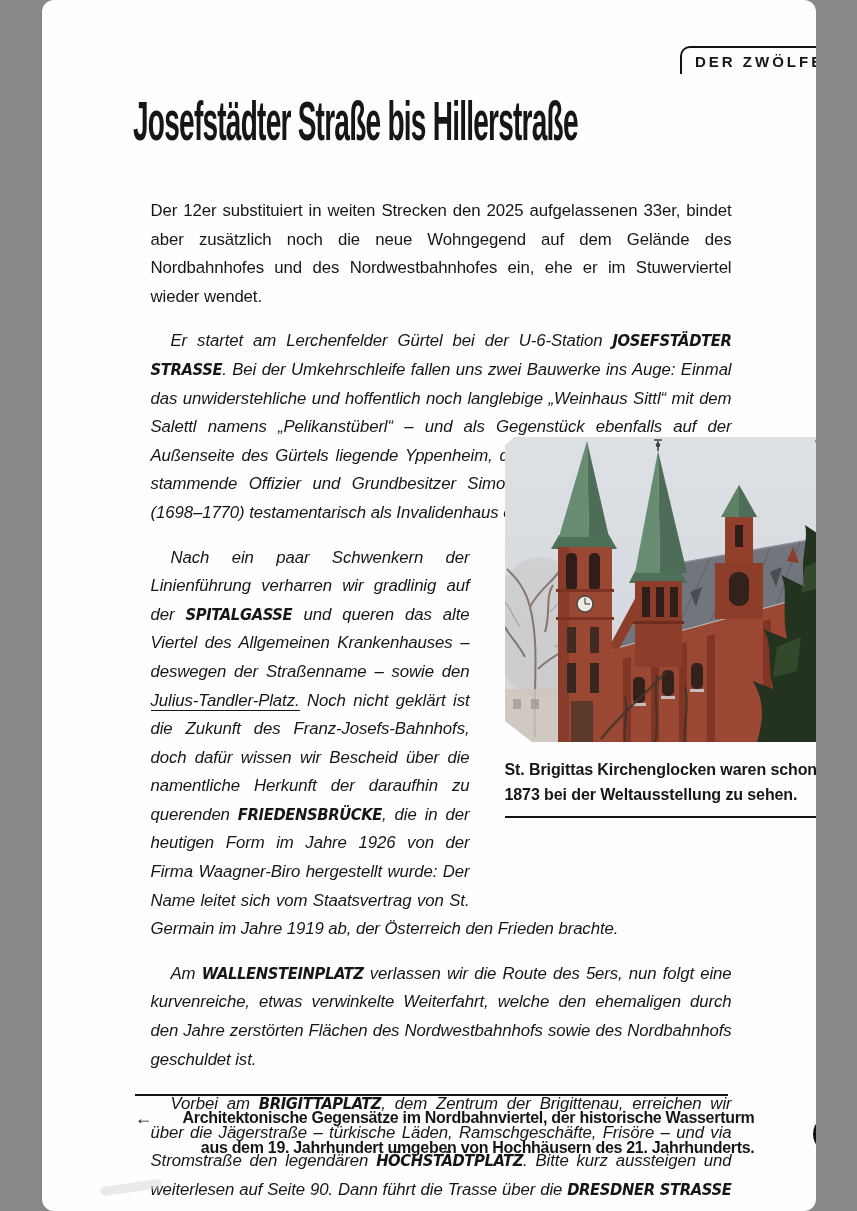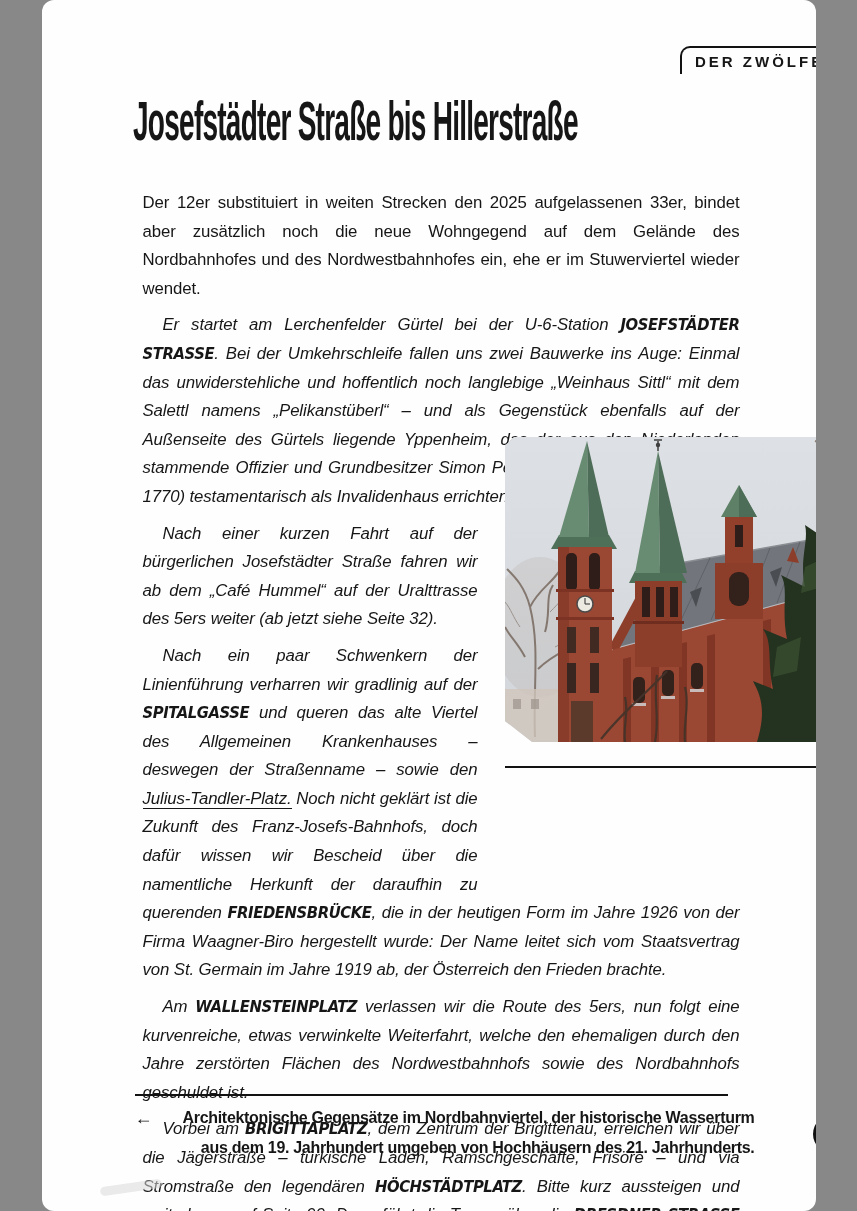--- a/index.html
+++ b/index.html
@@ -26,21 +26,21 @@
     font-size:54px; line-height:62px; font-weight:700; letter-spacing:-1.5px;
     font-family:"Liberation Sans", sans-serif;
   }
 
   
   .content{
     position:absolute; left:93px; top:181px; width:613px;
     font-size:16.8px; line-height:28.6px; text-align:justify;
     letter-spacing:-0.1px;
   }
-  .body-p{margin:8px;}
+  .body-p{margin:16px;}
   .body-p.indent{text-indent:20px;font-style:italic;}
   .kw{
     font-family:"DejaVu Sans","Liberation Sans",sans-serif;
     font-stretch:condensed; font-weight:700; letter-spacing:-0.4px; font-size:0.98em;
   }
   .u{border-bottom:1.6px solid #161616;}
   .photo-spacer{float:right; width:262px; height:368px;}
 
   
   .photo{
@@ -85,21 +85,21 @@
     <span>DER ZWÖLFER</span>
   </div>
 
   <h1 class="title" style="margin:0">
     <span>Josefstädter Straße bis Hillerstraße</span>
   </h1>
 
   <div class="content">
       <p class="body-p"><span>Der 12er substituiert in weiten Strecken den 2025 aufgelassenen 33er, bindet aber zusätzlich noch die neue Wohngegend auf dem Gelände des Nordbahnhofes und des Nordwestbahnhofes ein, ehe er im Stuwerviertel wieder wendet.</span></p>
       <p class="body-p indent"><span>Er startet am Lerchenfelder Gürtel bei der U-6-Station </span><span class="kw">JOSEFSTÄDTER STRASSE</span><span>. Bei der Umkehrschleife fallen uns zwei Bauwerke ins Auge: Einmal das unwiderstehliche und hoffentlich noch langlebige „Weinhaus Sittl“ mit dem Salettl namens „Pelikanstüberl“ – und als Gegenstück ebenfalls auf der Außenseite des Gürtels liegende Yppenheim, das der aus den Niederlanden stammende Offizier und Grundbesitzer Simon Peter Freiherr van Yppen (1698–1770) testamentarisch als Invalidenhaus errichten ließ.</span></p>
-      <p class="body-p indent"><span class="photo-spacer"></span><span>Nach einer kurzen Fahrt auf der bürgerlichen Josefstädter Straße fahren wir ab dem „Café Hummel“ auf der Uralttrasse des 5ers weiter (ab jetzt siehe Seite 32).</span></p>
+      <p class="body-p indent"><span class="photo-spacer"></span></p>
       <p class="body-p indent"><span>Nach ein paar Schwenkern der Linienführung verharren wir gradlinig auf der </span><span class="kw">SPITAL­GASSE</span><span> und queren das alte Viertel des Allgemeinen Krankenhauses – deswegen der Straßenname – sowie den </span><span class="u">Julius-Tandler-Platz.</span><span> Noch nicht geklärt ist die Zukunft des Franz-Josefs-Bahnhofs, doch dafür wissen wir Bescheid über die namentliche Herkunft der daraufhin zu querenden </span><span class="kw">FRIEDENSBRÜCKE</span><span>, die in der heutigen Form im Jahre 1926 von der Firma Waagner-Biro hergestellt wurde: Der Name leitet sich vom Staatsvertrag von St. Germain im Jahre 1919 ab, der Österreich den Frieden brachte.</span></p>
       <p class="body-p indent"><span>Am </span><span class="kw">WALLENSTEINPLATZ</span><span> verlassen wir die Route des 5ers, nun folgt eine kurvenreiche, etwas verwinkelte Weiterfahrt, welche den ehemaligen durch den Jahre zerstörten Flächen des Nordwestbahnhofs sowie des Nordbahnhofs geschuldet ist.</span></p>
       <p class="body-p indent"><span>Vorbei am </span><span class="kw">BRIGITTAPLATZ</span><span>, dem Zentrum der Brigittenau, erreichen wir über die Jägerstraße – türkische Läden, Ramschgeschäfte, Frisöre – und via Stromstraße den legendären </span><span class="kw">HÖCHSTÄDTPLATZ</span><span>. Bitte kurz aussteigen und weiterlesen auf Seite 90. Dann führt die Trasse über die </span><span class="kw">DRESDNER STRASSE</span><span> ein Stück in den</span></p>
     </div>
 
   <div class="photo">
     <svg width="394" height="305" viewBox="0 0 394 305">
       <defs>
         <linearGradient id="skyGrad" x1="0" y1="0" x2="0" y2="1">
           <stop offset="0" stop-color="var(--sky)"></stop>
@@ -229,20 +229,21 @@
           <polygon points="272,210 296,200 292,234 268,240"></polygon>
           <polygon points="330,170 356,160 352,196 328,202"></polygon>
         </g>
         <path d="M310,4 C340,14 360,18 394,30" stroke="#8d8177" stroke-width="2" fill="none"></path>
         <path d="M348,18 C356,12 362,10 370,6" stroke="#8d8177" stroke-width="1.3" fill="none"></path>
       </g>
     </svg>
   </div>
 
   <div class="photo-caption">
+    <div>St. Brigittas Kirchenglocken waren schon 1873 bei der Weltausstellung zu sehen.</div>
     <div class="caption-rule"></div>
   </div>
 
   <div class="footer-rule"></div>
 
   <div class="footer-caption">
     <span class="arrow">←</span>
     <span class="cap-text">Architektonische Gegensätze im Nordbahnviertel, der historische Wasserturm aus dem 19. Jahrhundert umgeben von Hochhäusern des 21. Jahrhunderts.</span>
   </div>
 

